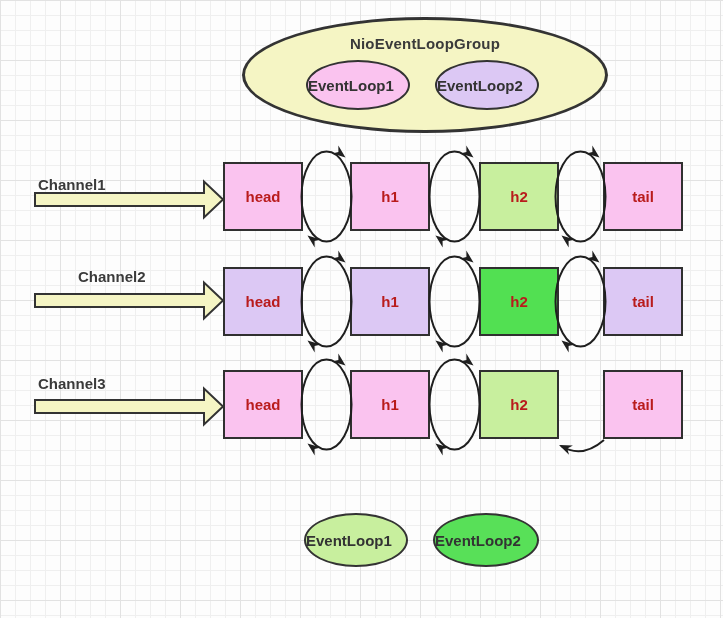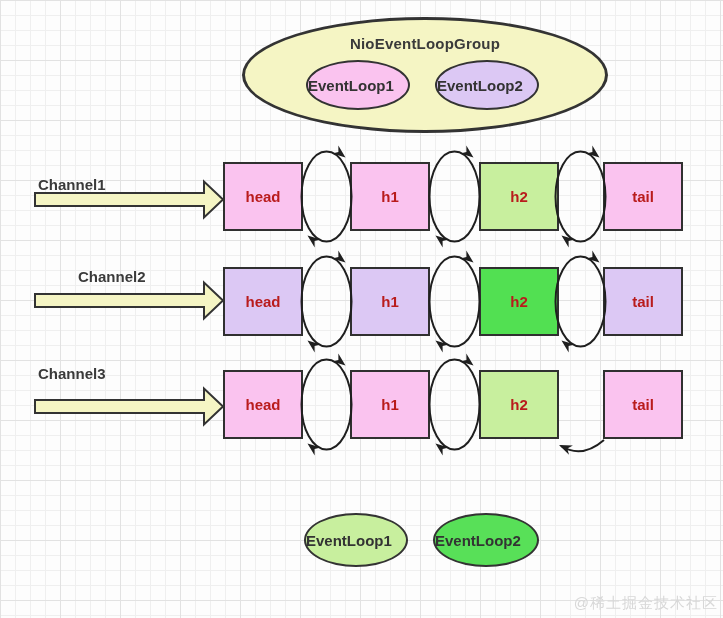--- a/index.html
+++ b/index.html
@@ -79,21 +79,21 @@
   <div class="node" style="left: 350px; top: 267px; background-color: rgb(220, 200, 244);">
       <span>h1</span>
     </div>
   <div class="node" style="left: 479px; top: 267px; background-color: rgb(82, 224, 82);">
       <span>h2</span>
     </div>
   <div class="node" style="left: 603px; top: 267px; background-color: rgb(220, 200, 244);">
       <span>tail</span>
     </div>
 
-  <div class="chan-label" style="left:38px;top:365px;text-align:center;">Channel3</div>
+  <div class="chan-label" style="left:38px;top:375px;text-align:center;">Channel3</div>
   <div class="node" style="left: 223px; top: 370px; background-color: rgb(250, 195, 239);">
       <span>head</span>
     </div>
   <div class="node" style="left: 350px; top: 370px; background-color: rgb(250, 195, 239);">
       <span>h1</span>
     </div>
   <div class="node" style="left: 479px; top: 370px; background-color: rgb(200, 239, 158);">
       <span>h2</span>
     </div>
   <div class="node" style="left: 603px; top: 370px; background-color: rgb(250, 195, 239);">
@@ -155,14 +155,13 @@
       <polygon class="ah" points="0,0 -13,-5 -9,0 -13,5" transform="translate(473.5,365.5) rotate(38)"></polygon>
       <polygon class="ah" points="0,0 -13,-5 -9,0 -13,5" transform="translate(435.5,443.5) rotate(218)"></polygon>
     </g>
 
     <g>
       <path class="link" d="M 604 440 Q 582 459 561 446"></path>
       <polygon class="ah" points="0,0 -13,-5 -9,0 -13,5" transform="translate(559,445) rotate(203)"></polygon>
     </g>
   </svg>
 
-  <div class="watermark">@稀土掘金技术社区</div>
 </div>
 
 </body></html>

